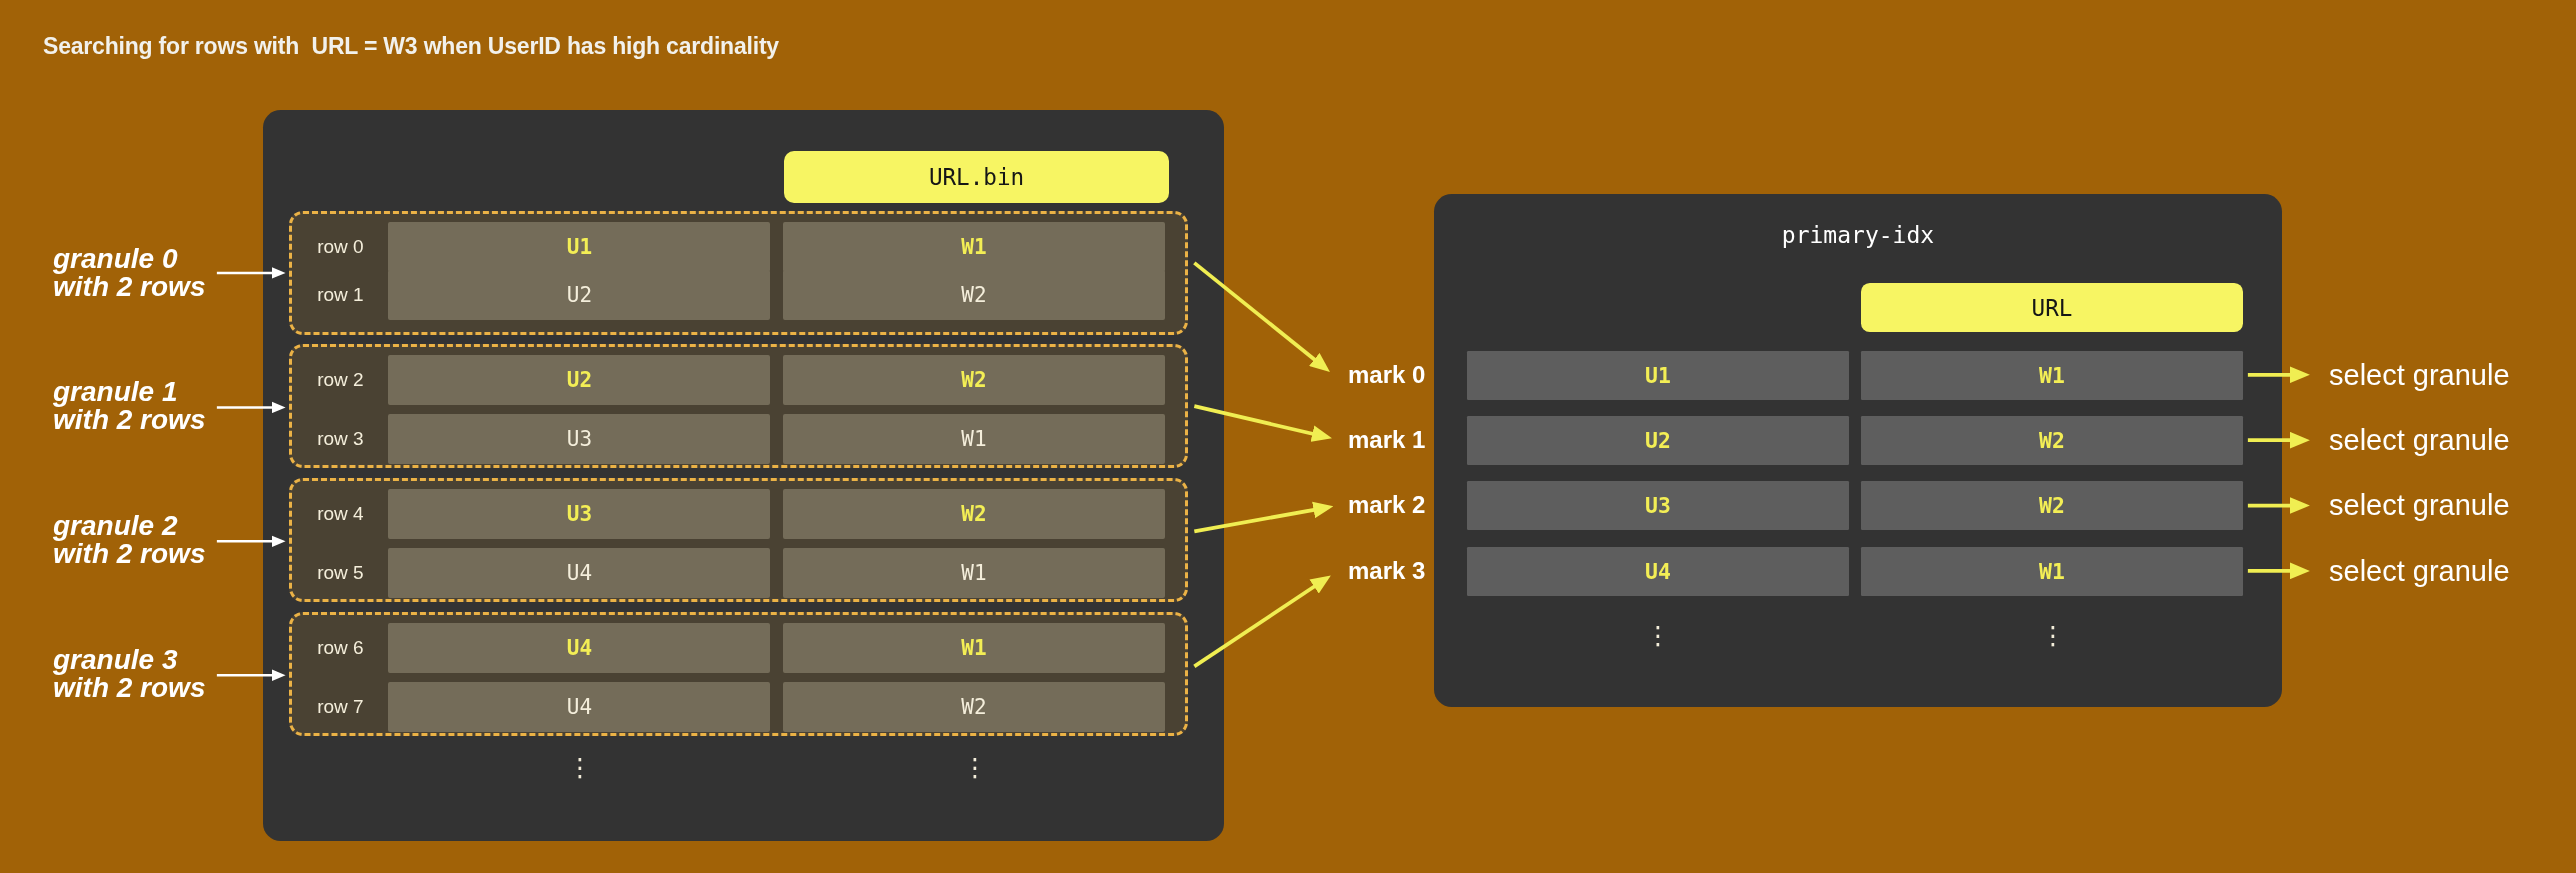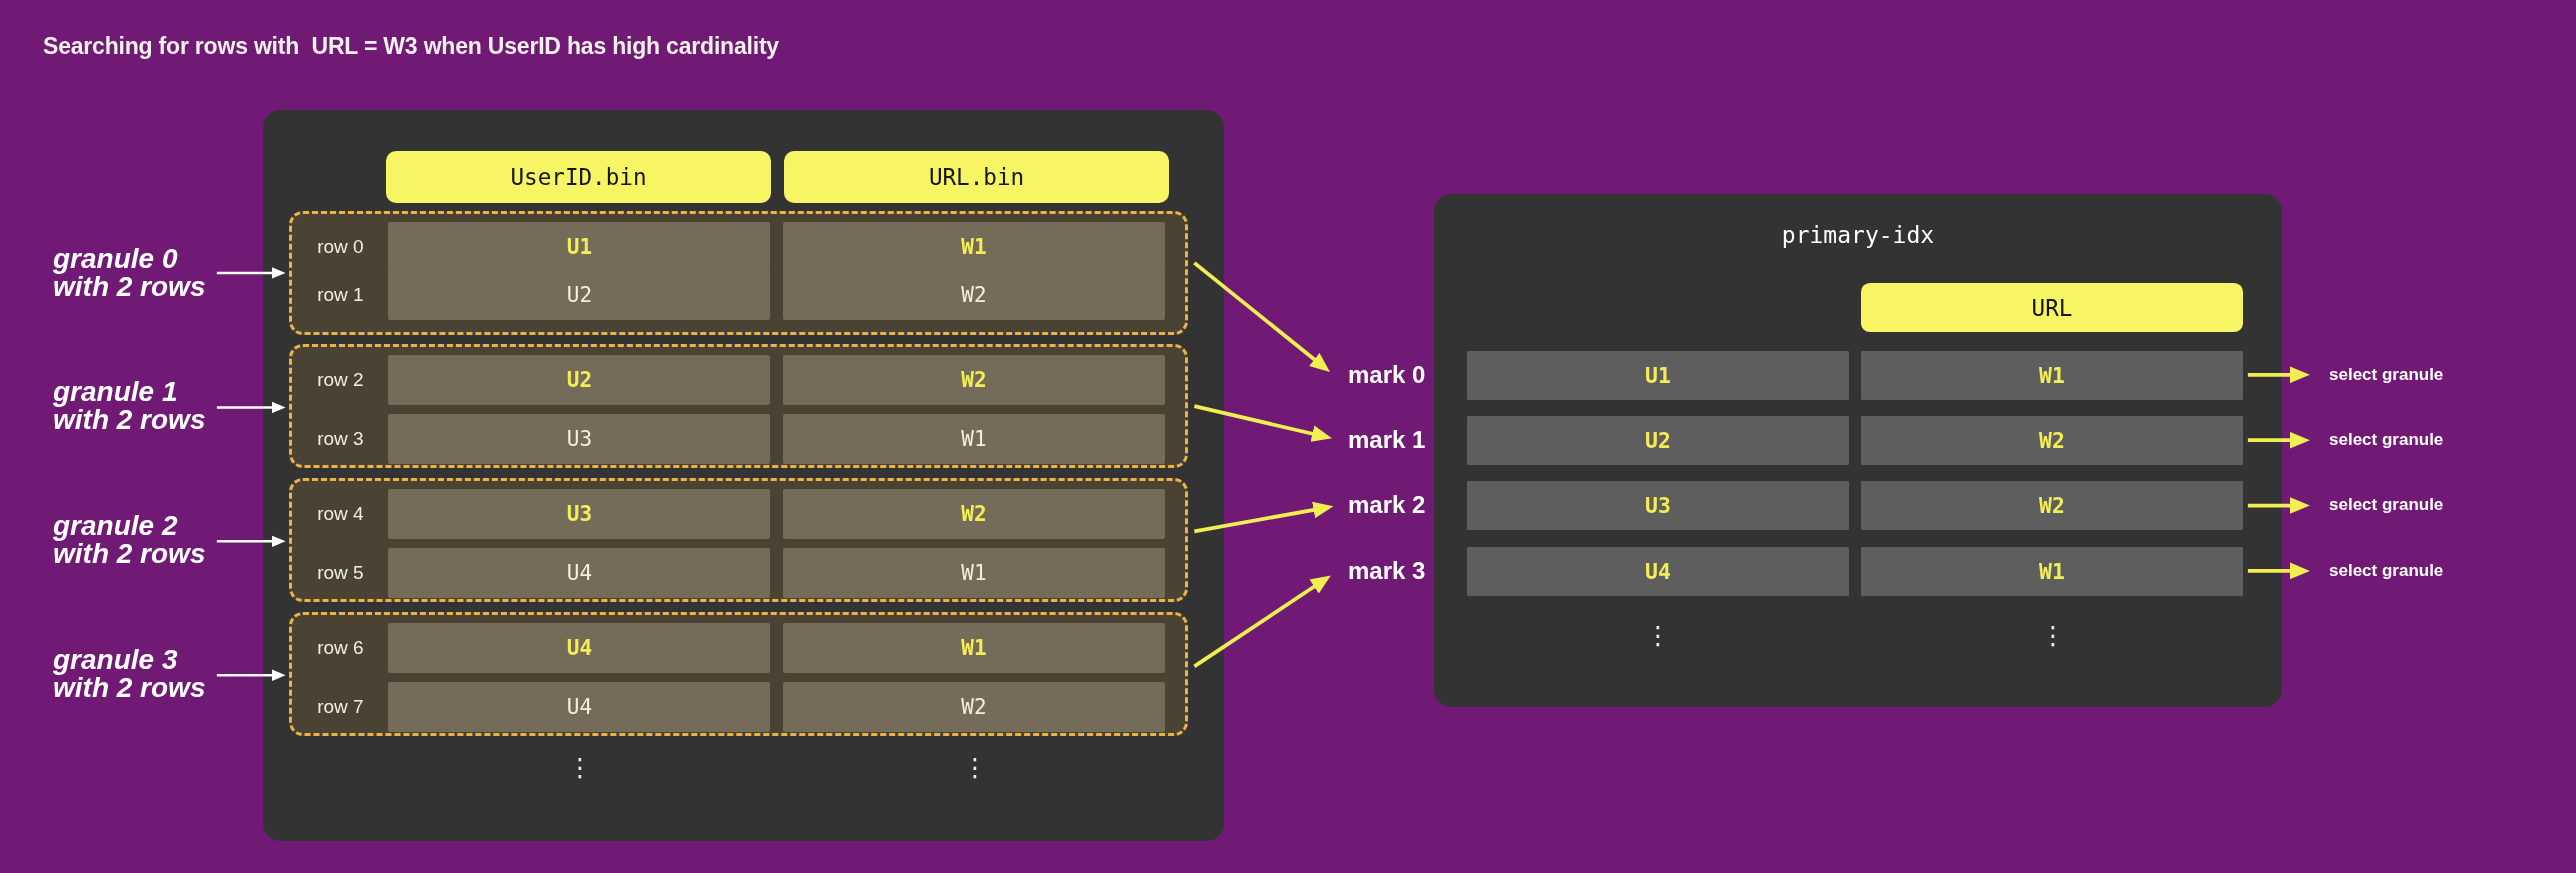--- a/index.html
+++ b/index.html
@@ -1,20 +1,20 @@
 <!DOCTYPE html>
 <html style="font-size:10px"><head>
 <meta charset="utf-8">
 <style>
   html, body { margin: 0; padding: 0; background: #1e201a; }
   .canvas {
     position: relative;
     width: 2576px;
     height: 874px;
-    background: #701a75;
+    background: #a16207;
     overflow: hidden;
     font-family: "Liberation Sans", sans-serif;
   }
 
   
   .page-title {
     position: absolute;
     left: 43px; top: 33px;
     font-size: 23px; font-weight: bold;
     color: #f2f1ec;
@@ -98,21 +98,21 @@
   }
   .mark-label {
     position: absolute;
     left: 1348px;
     font-size: 24px; font-weight: bold; color: #ffffff;
     line-height: 30px;
   }
   .select-label {
     position: absolute;
     left: 2329px;
-    font-size: 17px; font-weight: bold; color: #ffffff;
+    font-size: 29px; font-weight: normal; color: #ffffff;
     line-height: 30px;
     white-space: nowrap;
   }
 
   
   .ellipsis {
     position: absolute;
     width: 38px; text-align: center;
     font-family: "DejaVu Sans", sans-serif;
     font-size: 25px; color: #f4eedb;
@@ -144,21 +144,20 @@
     <div>granule 2</div>
     <div>with 2 rows</div>
   </div>
   <div class="granule-label" style="top:646px">
     <div>granule 3</div>
     <div>with 2 rows</div>
   </div>
 
   <div class="panel panel-left">
 
-    <div class="pill" style="left:123px; top:41px; width:385px; height:52px">UserID.bin</div>
     <div class="pill" style="left:521px; top:41px; width:385px; height:52px">URL.bin</div>
 
     <div class="granule" style="top:101px">
       <div class="granule-row" style="top:8.2px">
         <div class="row-label">row 0</div>
         <div class="lcell hl">U1</div>
         <div class="lcell hl gap">W1</div>
       </div>
       <div class="granule-row" style="top:56px">
         <div class="row-label">row 1</div>

